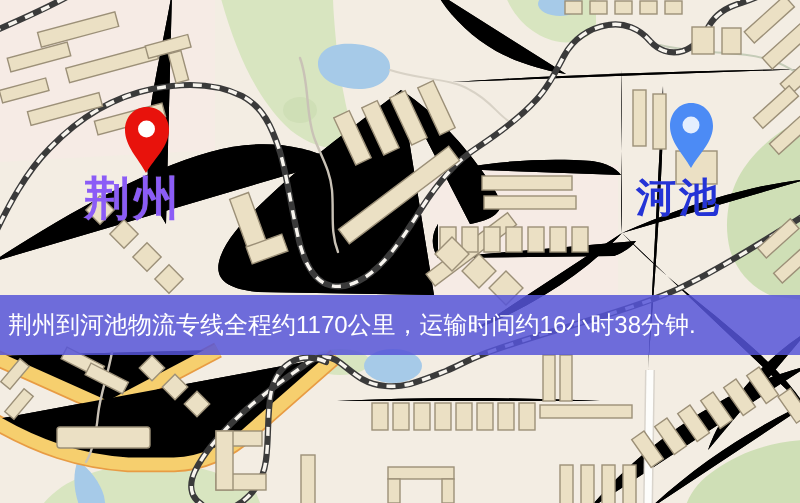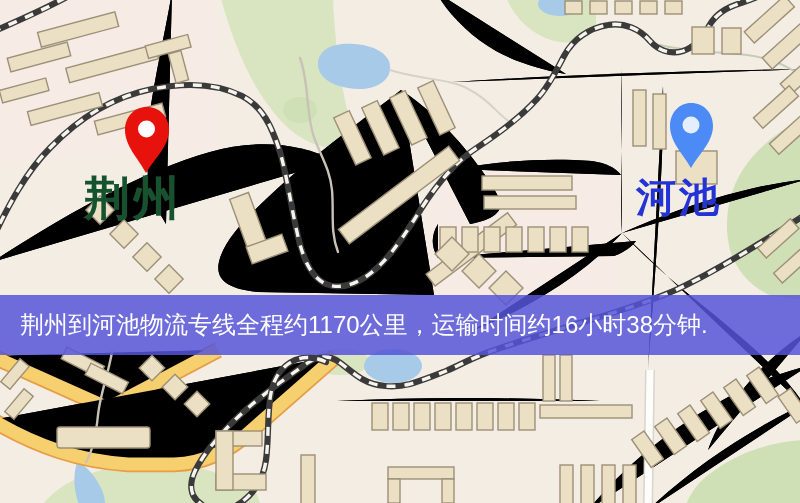--- a/index.html
+++ b/index.html
@@ -28,31 +28,31 @@
   .rail-dash{fill:none;stroke:#f7f4ee;stroke-width:3.4;stroke-dasharray:9 9;}
   .bld{fill:#ebe0c4;stroke:#9c9078;stroke-width:1.4;}
   .trail{fill:none;stroke:#c9c2b6;stroke-width:2.4;stroke-linecap:round;}
 
   
   .place-label{
     position:absolute;font-family:"DejaVu Serif","Liberation Serif",serif;
     font-weight:bold;letter-spacing:3px;line-height:1;white-space:nowrap;
     text-shadow:0 0 1px rgba(255,255,255,.35);
   }
-  .origin-label{left:84px;top:175px;font-size:46px;color:#14532d;}
+  .origin-label{left:84px;top:175px;font-size:46px;color:#8b5cf6;}
   .dest-label{left:636px;top:177px;font-size:40px;color:#2433d6;}
 
   
   .banner{
     position:absolute;left:0;top:295px;width:800px;height:60px;
     background:rgba(86,85,216,0.85);
     display:flex;align-items:center;
   }
   .banner-text{
-    color:#ffffff;font-size:24px;padding-left:20px;white-space:nowrap;
+    color:#ffffff;font-size:24px;padding-left:8px;white-space:nowrap;
     font-family:"Liberation Sans","DejaVu Sans",sans-serif;
   }
 </style>
 </head>
 <body>
 
 <div class="stage">
 
   <svg width="800" height="503" viewBox="0 0 800 503">
     <defs>

